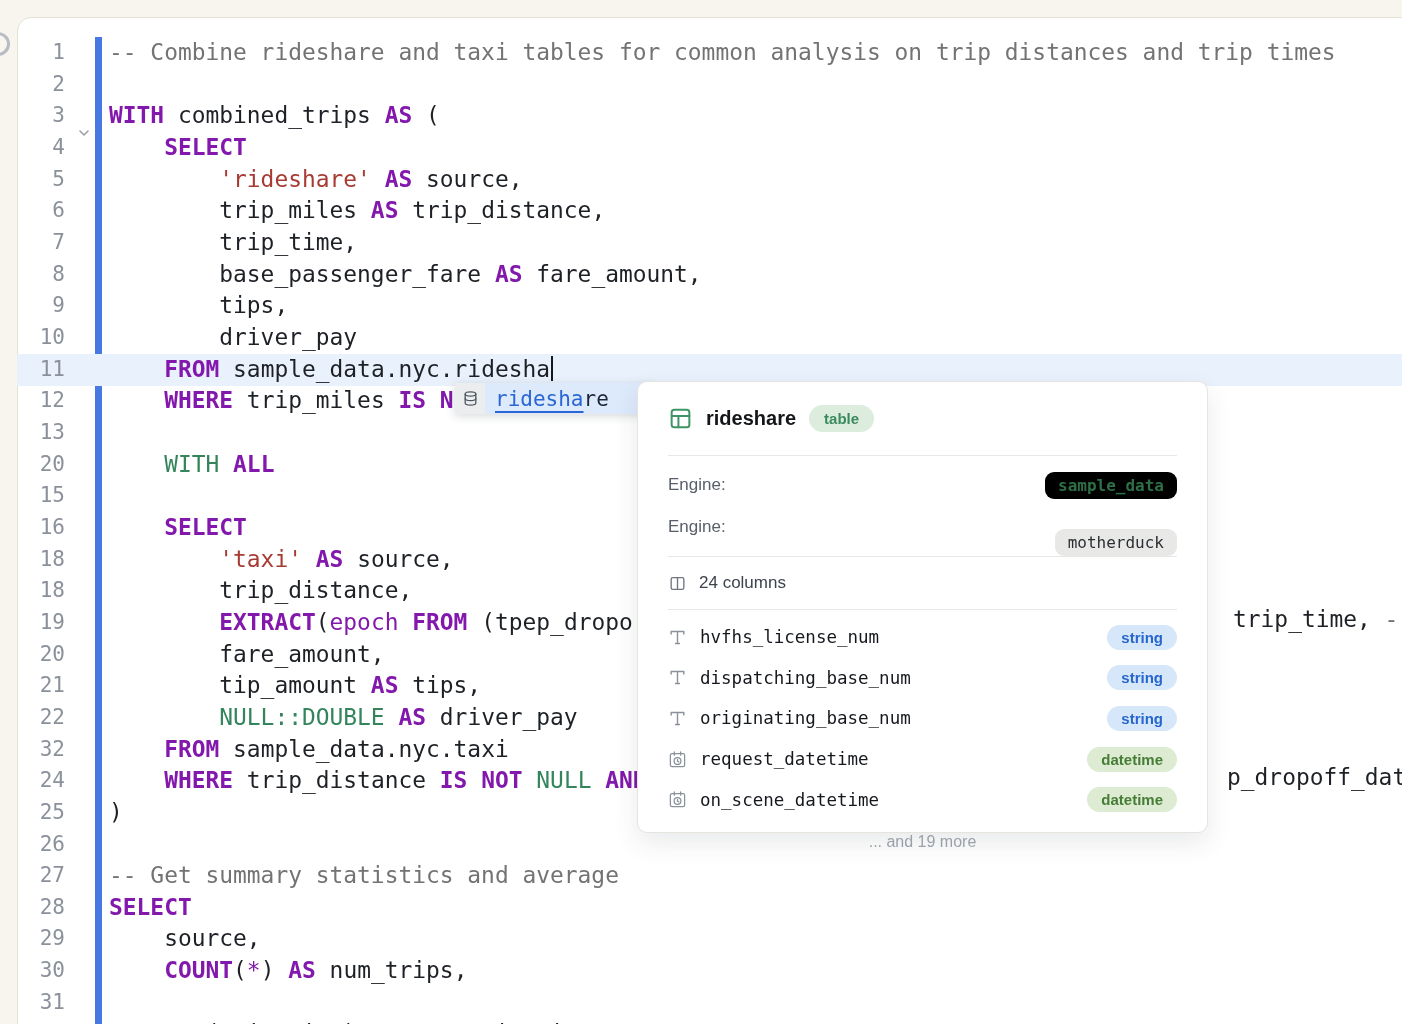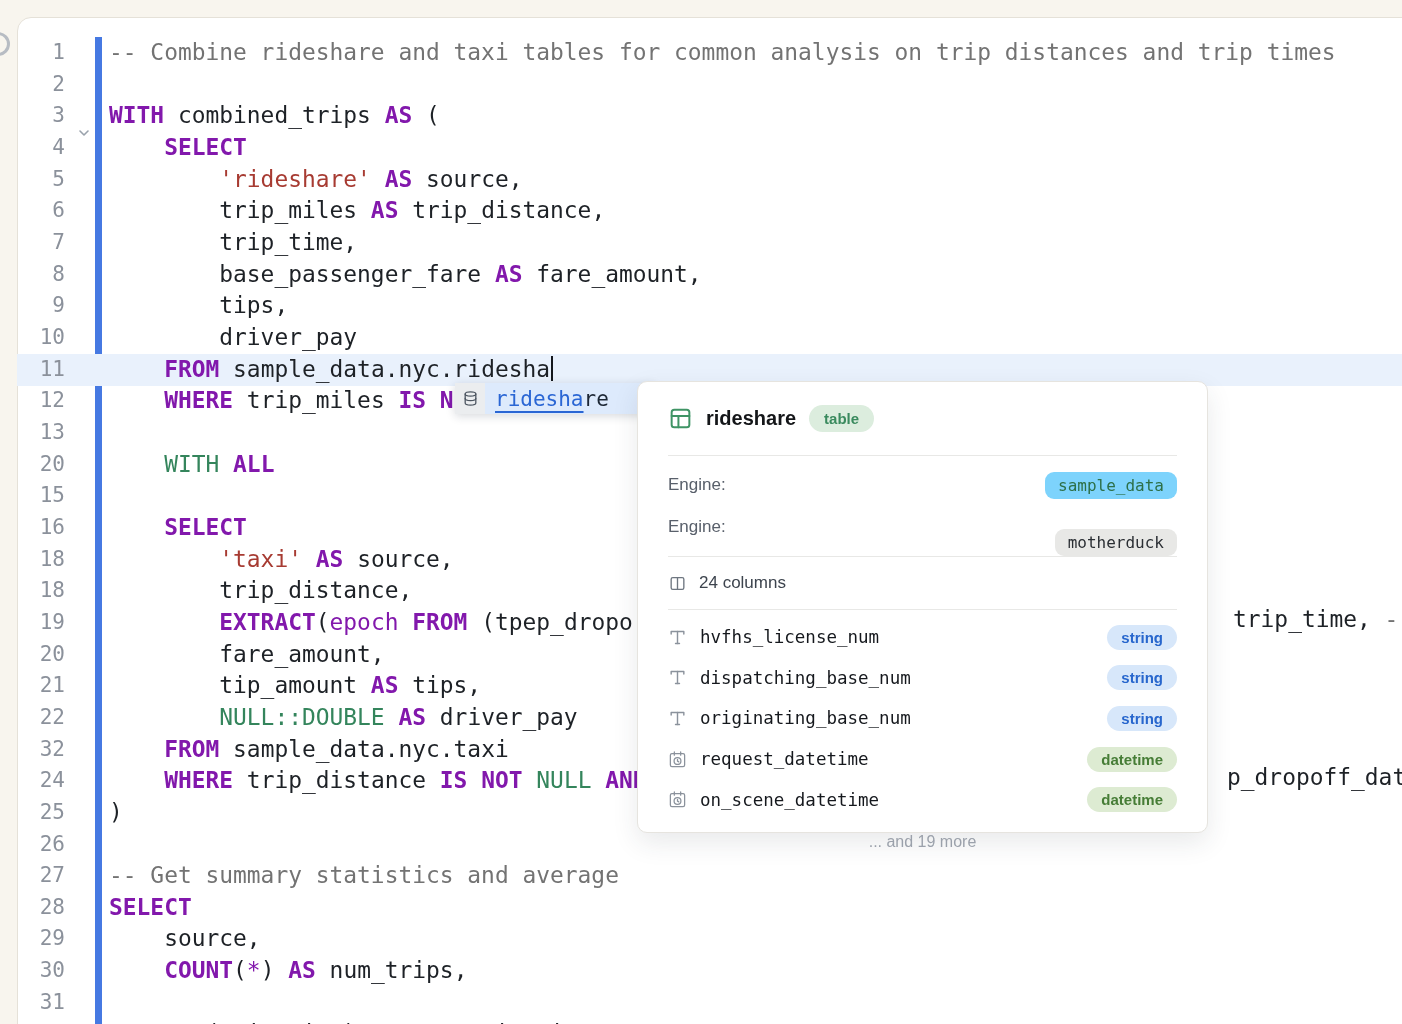--- a/index.html
+++ b/index.html
@@ -77,21 +77,21 @@
   .pc-title{ font-weight:bold; font-size:20px; color:#141619; }
   .pc-badge{
     background:#dcedde; color:#3a8a5e; font-weight:bold; font-size:15px;
     padding:5px 15px; border-radius:16px;
   }
   .pc-div{ margin:0 30px; border-top:1px solid #e8e8e6; }
   .pc-kv{ padding:8px 0; }
   .pc-row{ height:42px; padding:0 30px; display:flex; align-items:center; justify-content:space-between; }
   .pc-label{ color:#59606b; font-size:17px; }
   .pill{ border-radius:9px; padding:4px 13px; font-family:"DejaVu Sans Mono", monospace; font-size:16px; }
-  .pill-source{ background:#7dd3fc; color:#2d7048; font-weight:normal; }
+  .pill-source{ background:#000000; color:#2d7048; font-weight:bold; }
   .pill-engine{ background:#e8e8e6; color:#2a2e33;margin-top:31px; }
   .pc-count{ height:52px; padding:0 30px; display:flex; align-items:center; gap:12px; color:#3d444e; font-size:17px; }
   .pc-count .cicon{ color:#6e7680; display:flex; }
   .pc-cols{ padding-top:7px; }
   .pc-col{ height:40.6px; padding:0 30px; display:flex; align-items:center; }
   .pc-col-icon{ width:32px; color:#8b929c; display:flex; }
   .pc-col-name{ flex:1; font-family:"DejaVu Sans Mono", monospace; font-size:17.5px; color:#15181d; }
   .pc-pill{ font-size:15px; font-weight:bold; padding:4px 14px; border-radius:14px; font-family:"Liberation Sans", sans-serif; }
   .pc-pill.string{ background:#d7e7fa; color:#2766cd; }
   .pc-pill.datetime{ background:#ddebd2; color:#467d36; }

